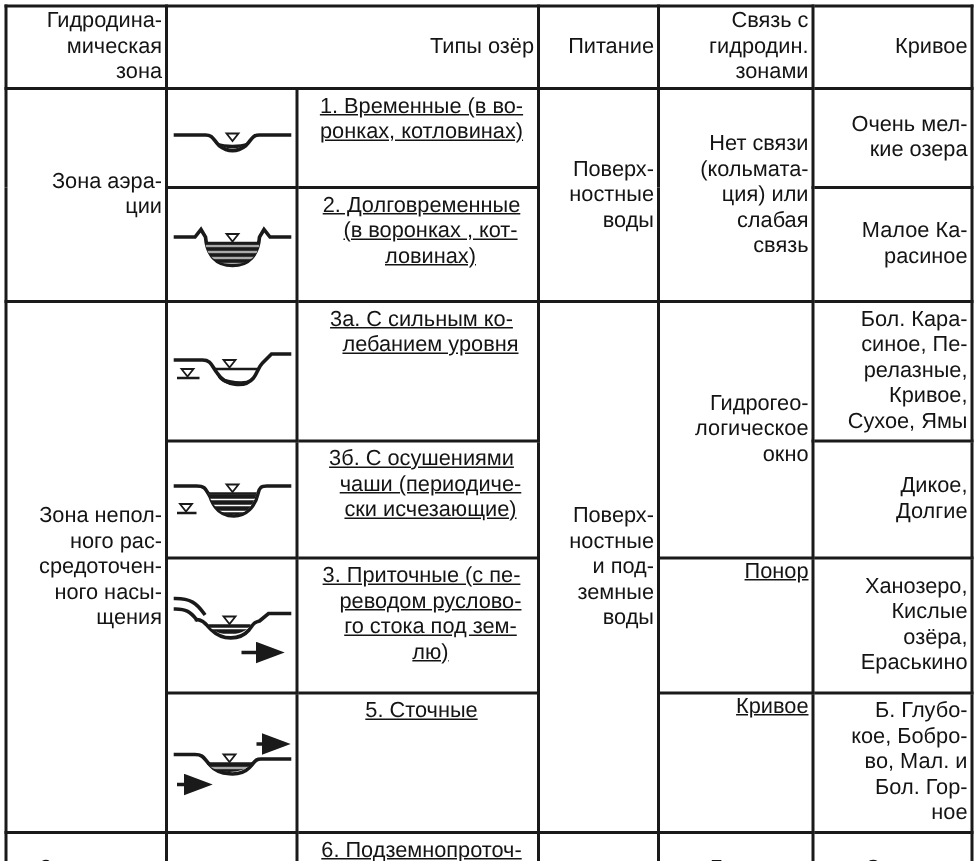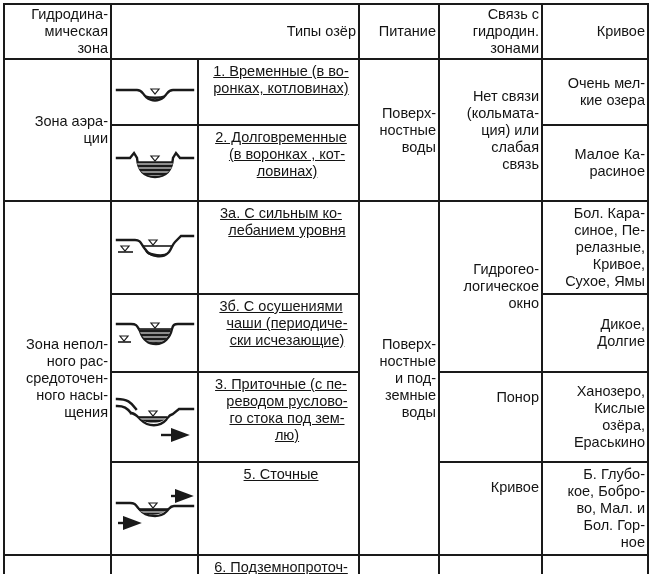--- a/index.html
+++ b/index.html
@@ -6,21 +6,21 @@
   body{width:650px;height:574px;padding:3px;box-sizing:border-box;
        font-family:"Liberation Sans",sans-serif;color:#141414;}
   table{width:644px;height:565px;border-collapse:collapse;table-layout:fixed;}
   td,th{border:2px solid #1a1a1a;font-size:14.5px;font-weight:400;line-height:17px;
         text-align:right;vertical-align:middle;white-space:pre-line;
         padding:1px 2px;overflow:hidden;}
   .type{text-align:center;vertical-align:top;padding:3px 2px 2px 19px;text-indent:-12px;text-decoration:underline;}
   .flush{padding-left:7px;text-indent:0;}
   .diag{padding:0;text-align:center;}
   .dtop{vertical-align:top;padding-top:7px;}
-  .vtop{vertical-align:top;padding-top:16px;}
+  .vtop{vertical-align:top;padding-top:0;text-decoration:underline;}
   svg.lake{display:block;margin:0 auto;}
   .s{stroke:#1a1a1a;stroke-width:2.4;fill:none;stroke-linecap:square;}
   .s1{stroke:#1a1a1a;stroke-width:1.6;fill:none;}
   .w{fill:#1a1a1a;}
   .lvl{fill:#ffffff;stroke:#1a1a1a;stroke-width:1.2;}
   .arr{stroke:#1a1a1a;stroke-width:2.4;fill:none;}
 </style>
 </head>
 <body>
 

